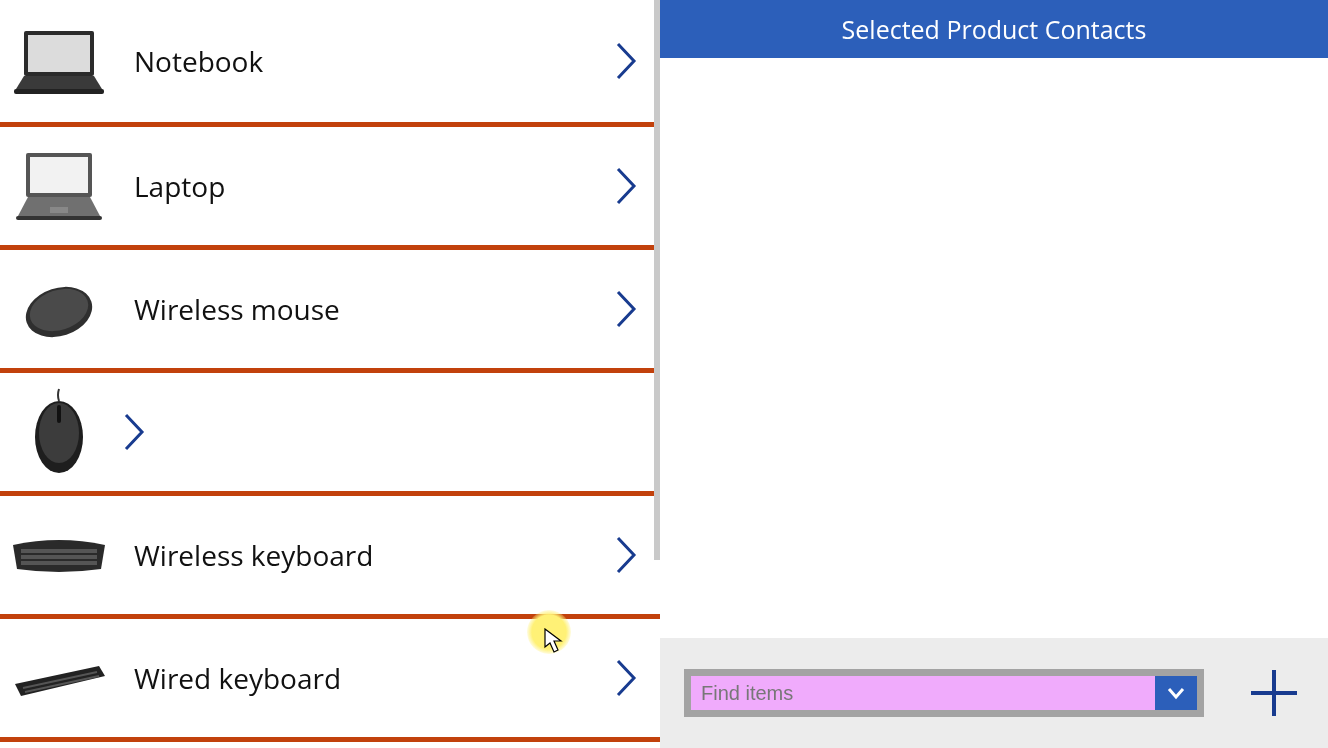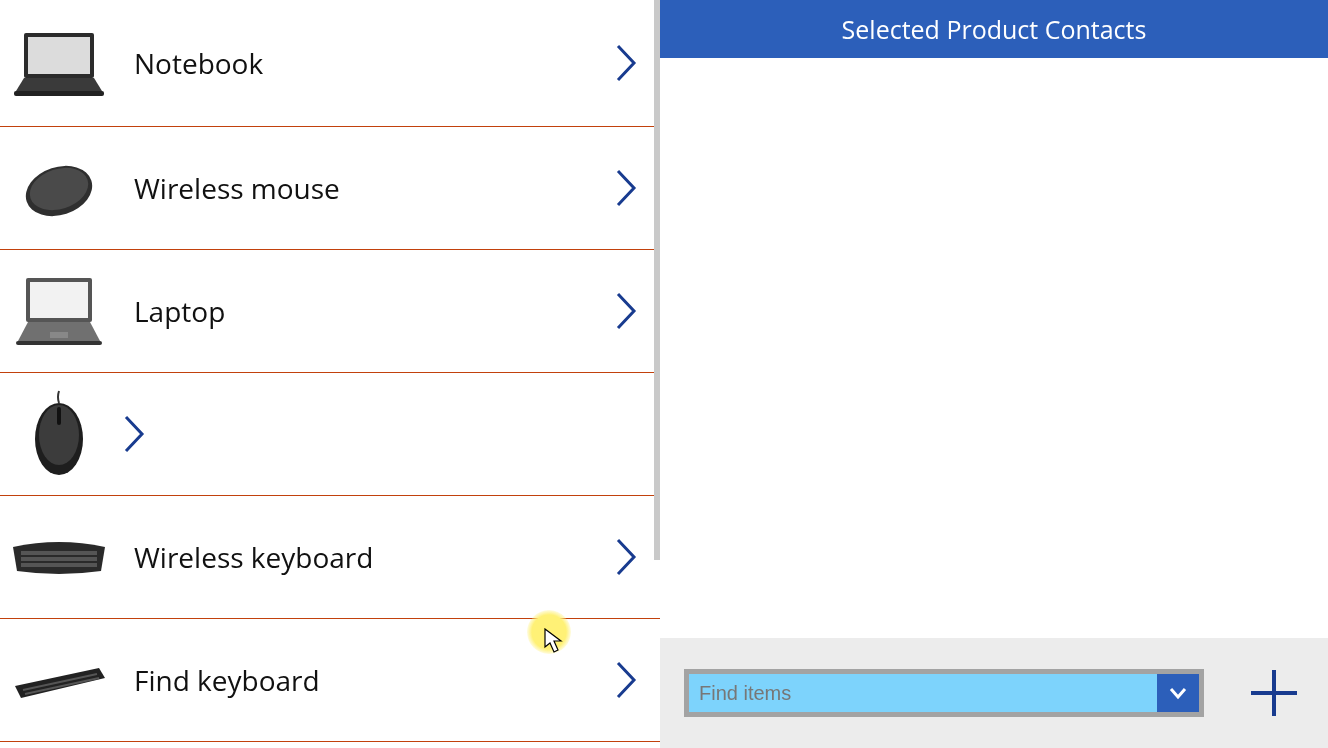--- a/index.html
+++ b/index.html
@@ -10,21 +10,21 @@
       width: 660px;
       height: 748px;
       background: #fff;
       position: relative;
       overflow-y: auto;
     }
     .product-row {
       display: flex;
       align-items: center;
       height: 123px;
-      border-bottom: 1px solid #c2410c;
+      border-bottom: 5px solid #c2410c;
       padding: 0 8px 0 4px;
       cursor: pointer;
     }
     .product-row:first-child { height: 127px; }
     .thumb {
       width: 110px;
       height: 100px;
       display: flex;
       align-items: center;
       justify-content: center;
@@ -77,22 +77,22 @@
       height: 110px;
       background: #ececec;
       display: flex;
       align-items: center;
       padding: 0 24px 0 24px;
       gap: 40px;
     }
     .combo {
       flex: 1;
       height: 48px;
-      border: 5px solid #a3a3a3;
-      background: #7dd3fc;
+      border: 7px solid #a3a3a3;
+      background: #f0abfc;
       display: flex;
       align-items: stretch;
       max-width: 520px;
     }
     .combo input {
       flex: 1;
       border: none;
       outline: none;
       font-size: 20px;
       color: #666;
@@ -162,44 +162,44 @@
       <div class="product-label">Notebook</div>
       <div class="chevron-wrap">
         <svg width="22" height="40" viewBox="0 0 22 40">
             <polyline points="3,3 19,20 3,37" fill="none" stroke="#183b8f" stroke-width="3"></polyline>
           </svg>
       </div>
     </div>
 
     <div class="product-row">
       <div class="thumb">
-        <svg width="85" height="70" viewBox="0 0 85 70">
-          <ellipse cx="42" cy="38" rx="34" ry="24" fill="#2f2f2f" transform="rotate(-18 42 38)"></ellipse>
-          <ellipse cx="42" cy="36" rx="30" ry="20" fill="#4a4a4a" transform="rotate(-18 42 36)"></ellipse>
-        </svg>
-      </div>
-      <div class="product-label">Wireless mouse</div>
-      <div class="chevron-wrap">
-        <svg width="22" height="40" viewBox="0 0 22 40">
-            <polyline points="3,3 19,20 3,37" fill="none" stroke="#183b8f" stroke-width="3"></polyline>
-          </svg>
-      </div>
-    </div>
-
-    <div class="product-row">
-      <div class="thumb">
         <svg width="90" height="70" viewBox="0 0 90 70">
           <rect x="12" y="2" width="66" height="44" rx="2" fill="#555"></rect>
           <rect x="16" y="6" width="58" height="36" fill="#f2f2f2"></rect>
           <polygon points="4,65 86,65 76,46 14,46" fill="#707070"></polygon>
           <rect x="2" y="65" width="86" height="4" rx="2" fill="#333"></rect>
           <rect x="36" y="56" width="18" height="6" fill="#888"></rect>
         </svg>
       </div>
       <div class="product-label">Laptop</div>
+      <div class="chevron-wrap">
+        <svg width="22" height="40" viewBox="0 0 22 40">
+            <polyline points="3,3 19,20 3,37" fill="none" stroke="#183b8f" stroke-width="3"></polyline>
+          </svg>
+      </div>
+    </div>
+
+    <div class="product-row">
+      <div class="thumb">
+        <svg width="85" height="70" viewBox="0 0 85 70">
+          <ellipse cx="42" cy="38" rx="34" ry="24" fill="#2f2f2f" transform="rotate(-18 42 38)"></ellipse>
+          <ellipse cx="42" cy="36" rx="30" ry="20" fill="#4a4a4a" transform="rotate(-18 42 36)"></ellipse>
+        </svg>
+      </div>
+      <div class="product-label">Wireless mouse</div>
       <div class="chevron-wrap">
         <svg width="22" height="40" viewBox="0 0 22 40">
             <polyline points="3,3 19,20 3,37" fill="none" stroke="#183b8f" stroke-width="3"></polyline>
           </svg>
       </div>
     </div>
 
     <div class="product-row">
       <div class="thumb">
         <svg width="70" height="90" viewBox="0 0 70 90">
@@ -238,21 +238,21 @@
     <div class="product-row">
       <div class="thumb">
         <svg width="100" height="40" viewBox="0 0 100 40">
           <polygon points="6,26 90,8 96,18 12,38" fill="#222"></polygon>
           <g stroke="#555" stroke-width="2">
             <line x1="14" y1="30" x2="88" y2="14"></line>
             <line x1="16" y1="34" x2="90" y2="18"></line>
           </g>
         </svg>
       </div>
-      <div class="product-label">Find keyboard</div>
+      <div class="product-label">Wired keyboard</div>
       <div class="chevron-wrap">
         <svg width="22" height="40" viewBox="0 0 22 40">
             <polyline points="3,3 19,20 3,37" fill="none" stroke="#183b8f" stroke-width="3"></polyline>
           </svg>
       </div>
     </div>
 
     <div style="height:40px"></div>
   </div>
 

